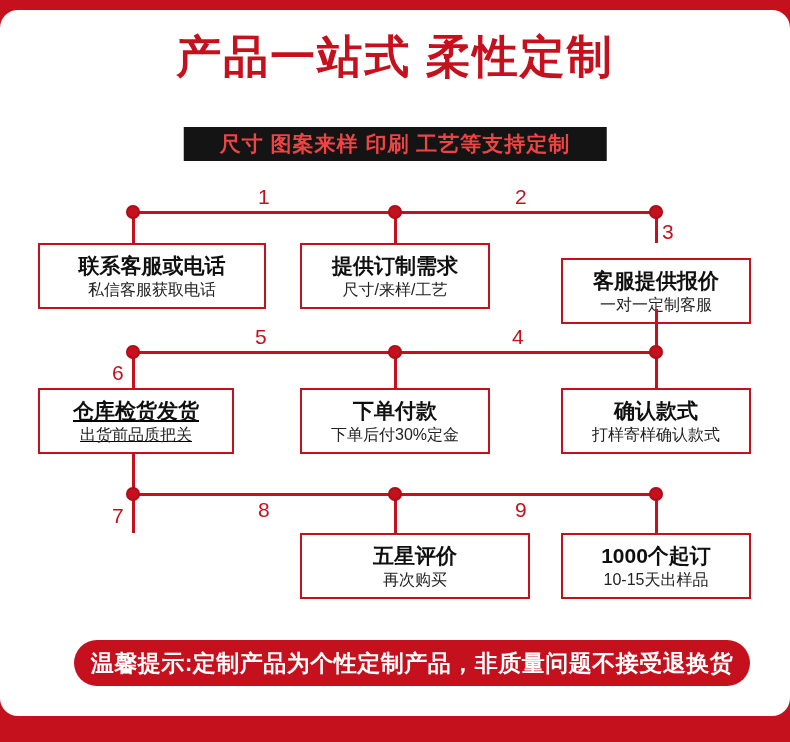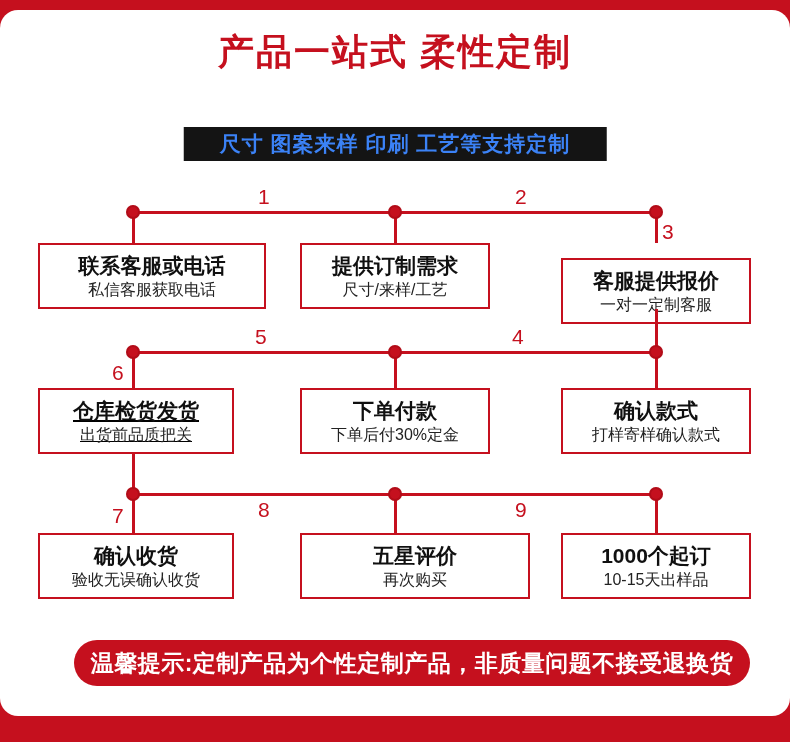--- a/index.html
+++ b/index.html
@@ -7,25 +7,25 @@
     --ink:#141414;
   }
   *{margin:0;padding:0;box-sizing:border-box;}
   html,body{width:790px;height:742px;}
   body{font-family:"Liberation Sans","DejaVu Sans",sans-serif;}
   .stage{position:relative;width:790px;height:742px;background:var(--red);overflow:hidden;}
   .card{position:absolute;left:0;top:10px;width:790px;height:706px;background:#ffffff;border-radius:18px;}
 
   .title{
     position:absolute;left:0;top:30px;width:790px;text-align:center;
-    font-size:36px;font-weight:bold;color:var(--red);letter-spacing:2px;line-height:1.2;
+    font-size:45px;font-weight:bold;color:var(--red);letter-spacing:2px;line-height:1.2;
   }
   .subtitle-bar{
     position:absolute;top:127px;left:50%;transform:translateX(-50%);
-    background:var(--ink);color:#3b82f6;font-size:21px;font-weight:bold;
+    background:var(--ink);color:#ef4444;font-size:21px;font-weight:bold;
     padding:0 36px;height:34px;line-height:34px;letter-spacing:1px;white-space:nowrap;
   }
 
   .hline{position:absolute;height:3px;background:var(--red);}
   .vline{position:absolute;width:3px;background:var(--red);}
   .dot{
     position:absolute;width:14px;height:14px;border-radius:50%;
     background:var(--red);box-shadow:inset 0 0 0 2px rgba(120,0,8,0.25);
   }
   .num{position:absolute;color:var(--red);font-size:21px;line-height:1;}
@@ -109,24 +109,20 @@
   <div class="vline" style="left:132px;top:493px;height:40px;"></div>
   <div class="vline" style="left:394px;top:493px;height:40px;"></div>
   <div class="vline" style="left:655px;top:493px;height:40px;"></div>
   <div class="dot" style="left:126px;top:487px;"></div>
   <div class="dot" style="left:388px;top:487px;"></div>
   <div class="dot" style="left:649px;top:487px;"></div>
   <span class="num" style="left:258px;top:499px;">8</span>
   <span class="num" style="left:515px;top:499px;">9</span>
   <span class="num" style="left:112px;top:505px;">7</span>
 
-  <div class="fbox" style="left:38px;top:533px;width:196px;">
-    <div class="t">确认收货</div>
-    <div class="s">验收无误确认收货</div>
-  </div>
   <div class="fbox" style="left:300px;top:533px;width:230px;">
     <div class="t">五星评价</div>
     <div class="s">再次购买</div>
   </div>
   <div class="fbox" style="left:561px;top:533px;width:190px;">
     <div class="t">1000个起订</div>
     <div class="s">10-15天出样品</div>
   </div>
 
   <div class="notice">

